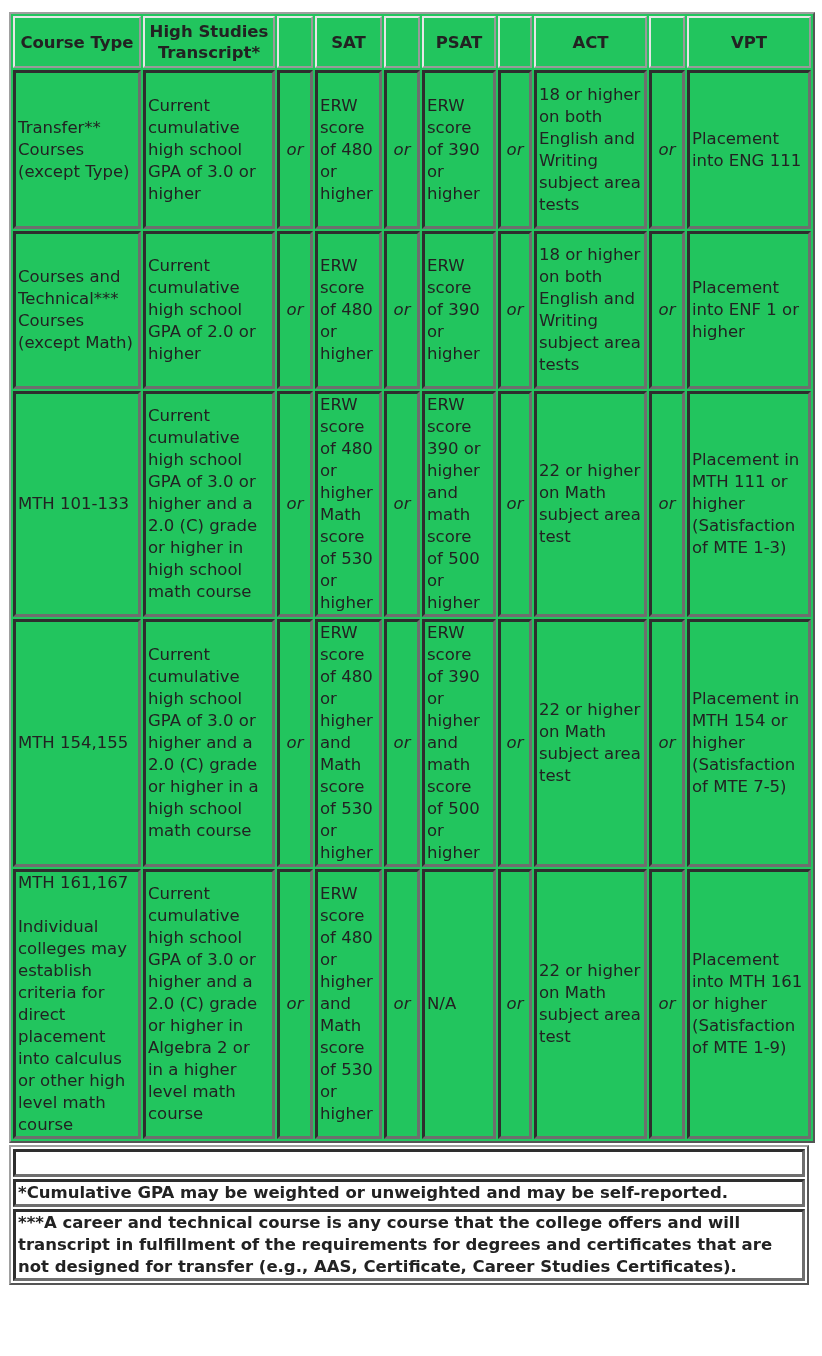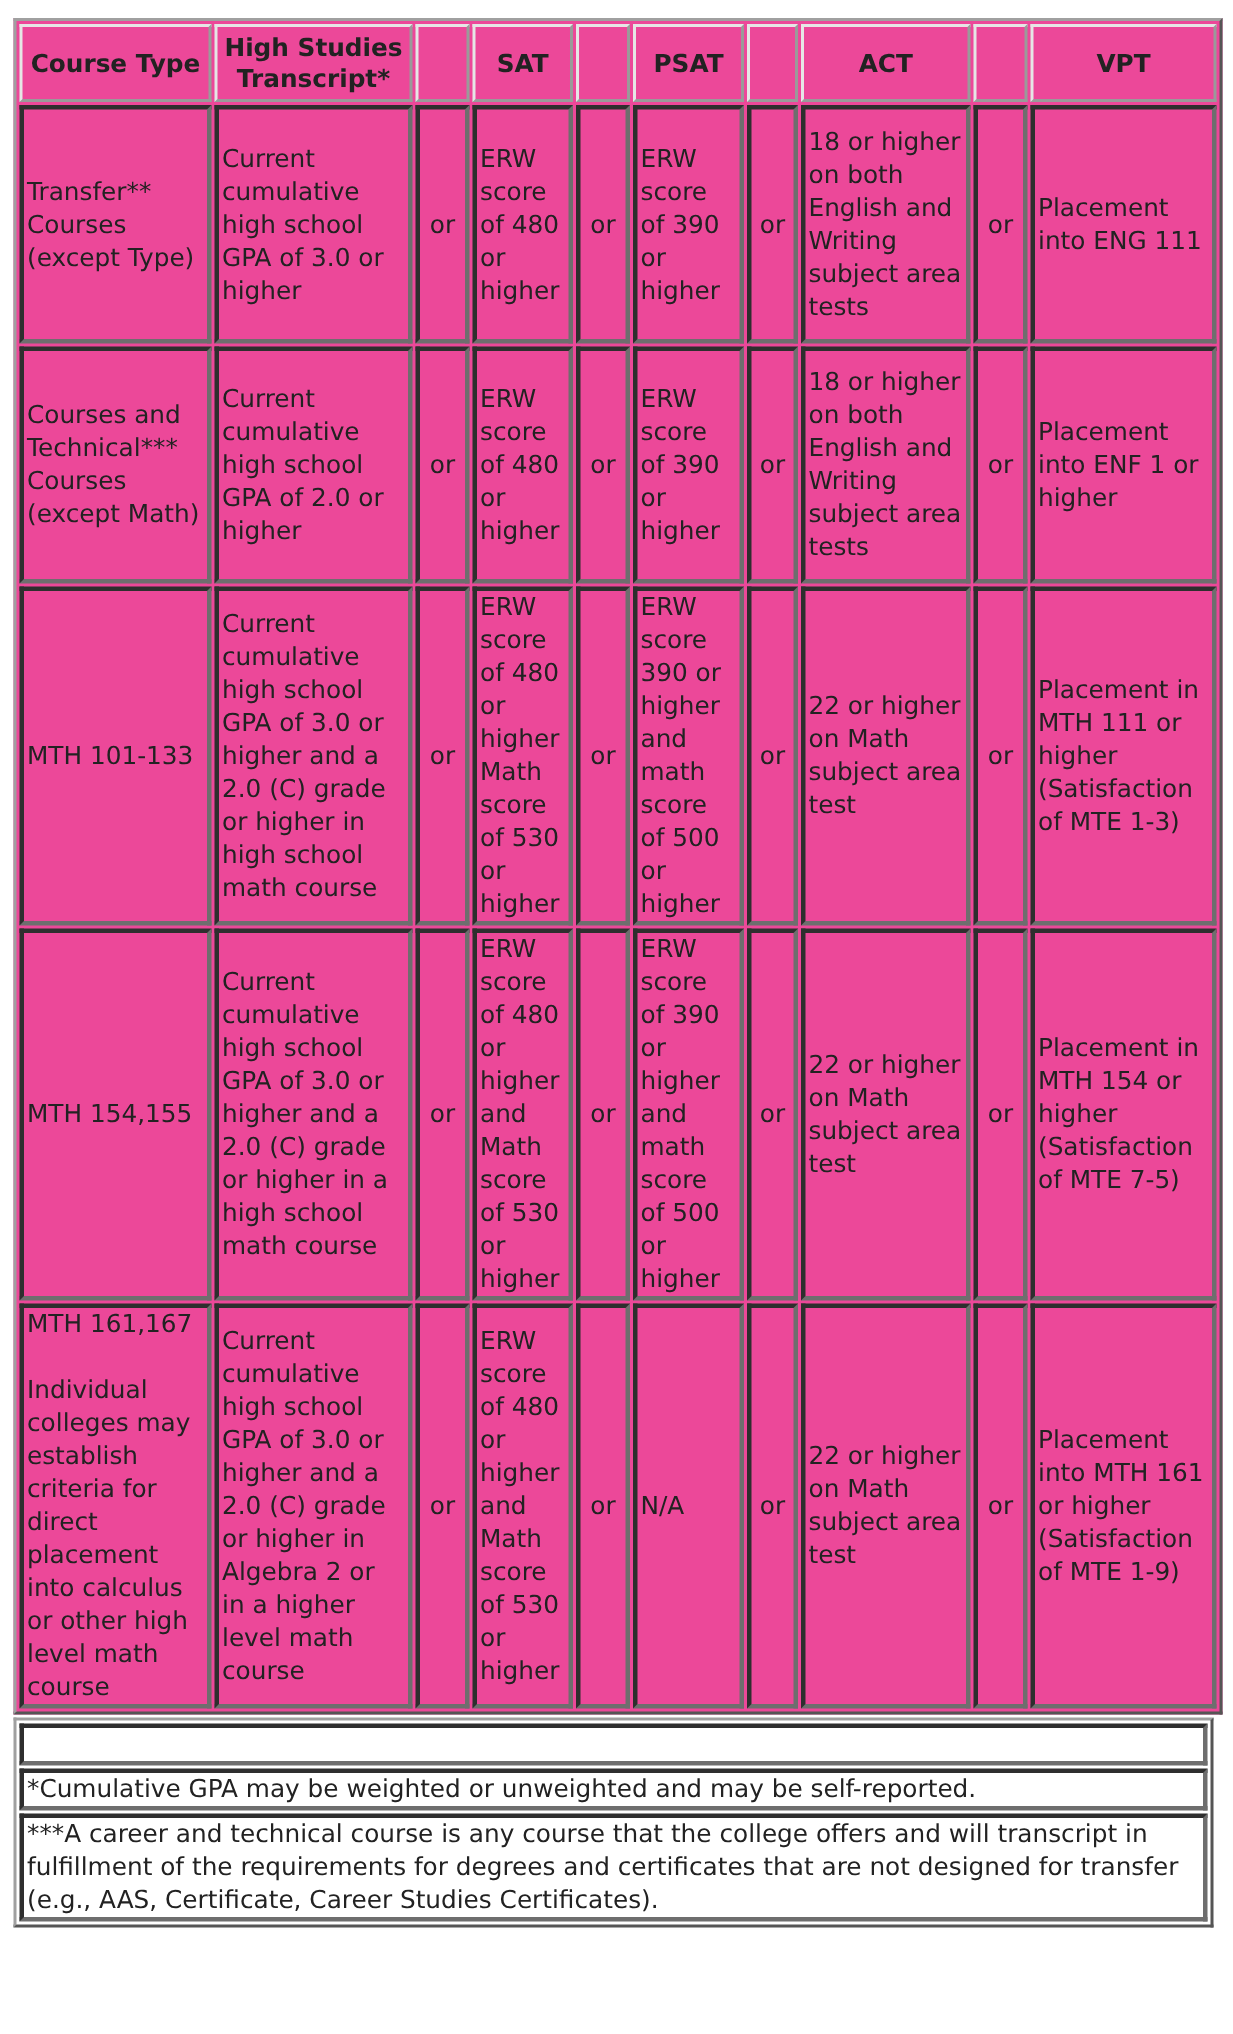--- a/index.html
+++ b/index.html
@@ -23,21 +23,21 @@
   }
   table.placement {
     border-collapse: separate;
     border-spacing: 2px;
     width: 800px;
     table-layout: fixed;
     border-top: 2px solid #a0a0a0;
     border-left: 2px solid #a0a0a0;
     border-right: 2px solid #555555;
     border-bottom: 2px solid #555555;
-    background: #ec4899;
+    background: #22c55e;
   }
   table.placement td, table.placement th {
     padding: 0 2px;
     line-height: 22px;
     vertical-align: middle;
     text-align: left;
     border-top: 3px solid #2e2e2e;
     border-left: 3px solid #2e2e2e;
     border-right: 3px solid #6e6e6e;
     border-bottom: 3px solid #6e6e6e;
@@ -48,20 +48,21 @@
     line-height: 21px;
     padding: 3px 2px;
     border-top: 2px solid #e6e6e6;
     border-left: 2px solid #e6e6e6;
     border-right: 2px solid #9a9a9a;
     border-bottom: 2px solid #9a9a9a;
     color: #222222;
     font-size: 16.5px;
   }
   td.or-cell {
+    font-style: italic;
     text-align: center !important;
     padding: 0 1px;
     margin-top: 32px;
   }
   td.center { text-align: center; margin-top: 24px; }
   .spacer-line { display: block; height: 22px; }
 
   table.notes {
     border-collapse: separate;
     border-spacing: 2px;
@@ -73,20 +74,21 @@
     border-bottom: 2px solid #555555;
   }
   table.notes td {
     padding: 0 2px;
     line-height: 22px;
     text-align: left;
     border-top: 3px solid #2e2e2e;
     border-left: 3px solid #2e2e2e;
     border-right: 3px solid #6e6e6e;
     border-bottom: 3px solid #6e6e6e;
+    font-weight: bold;
   }
   table.notes td.empty { height: 22px; }
 </style>
 </head>
 <body>
 
 <div class="wrap">
   <table class="placement">
     <colgroup>
       <col style="width:128px">

